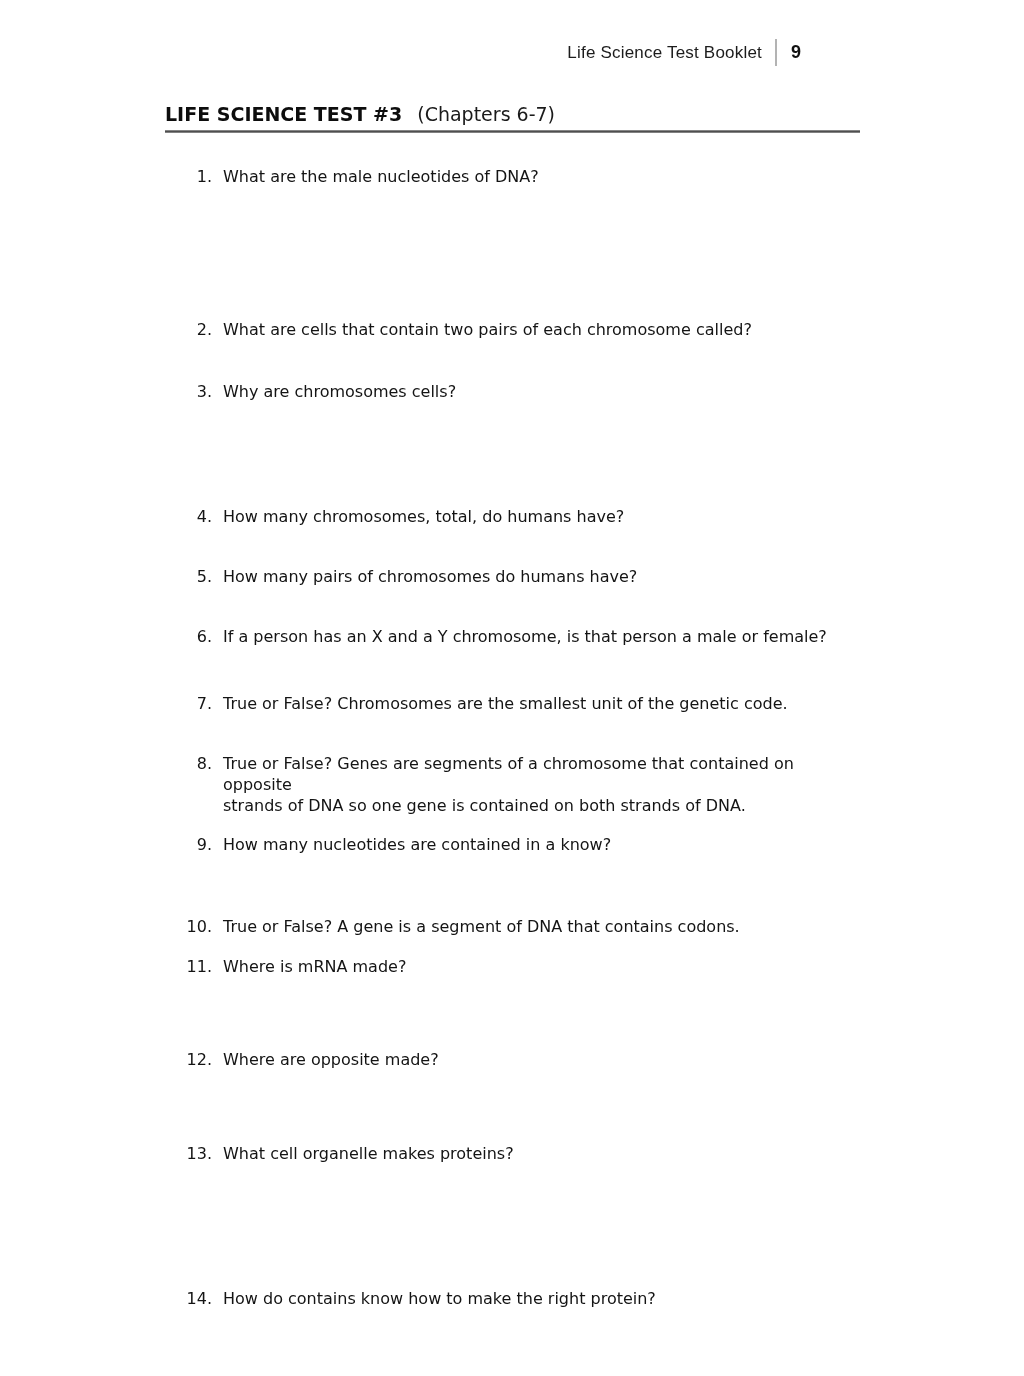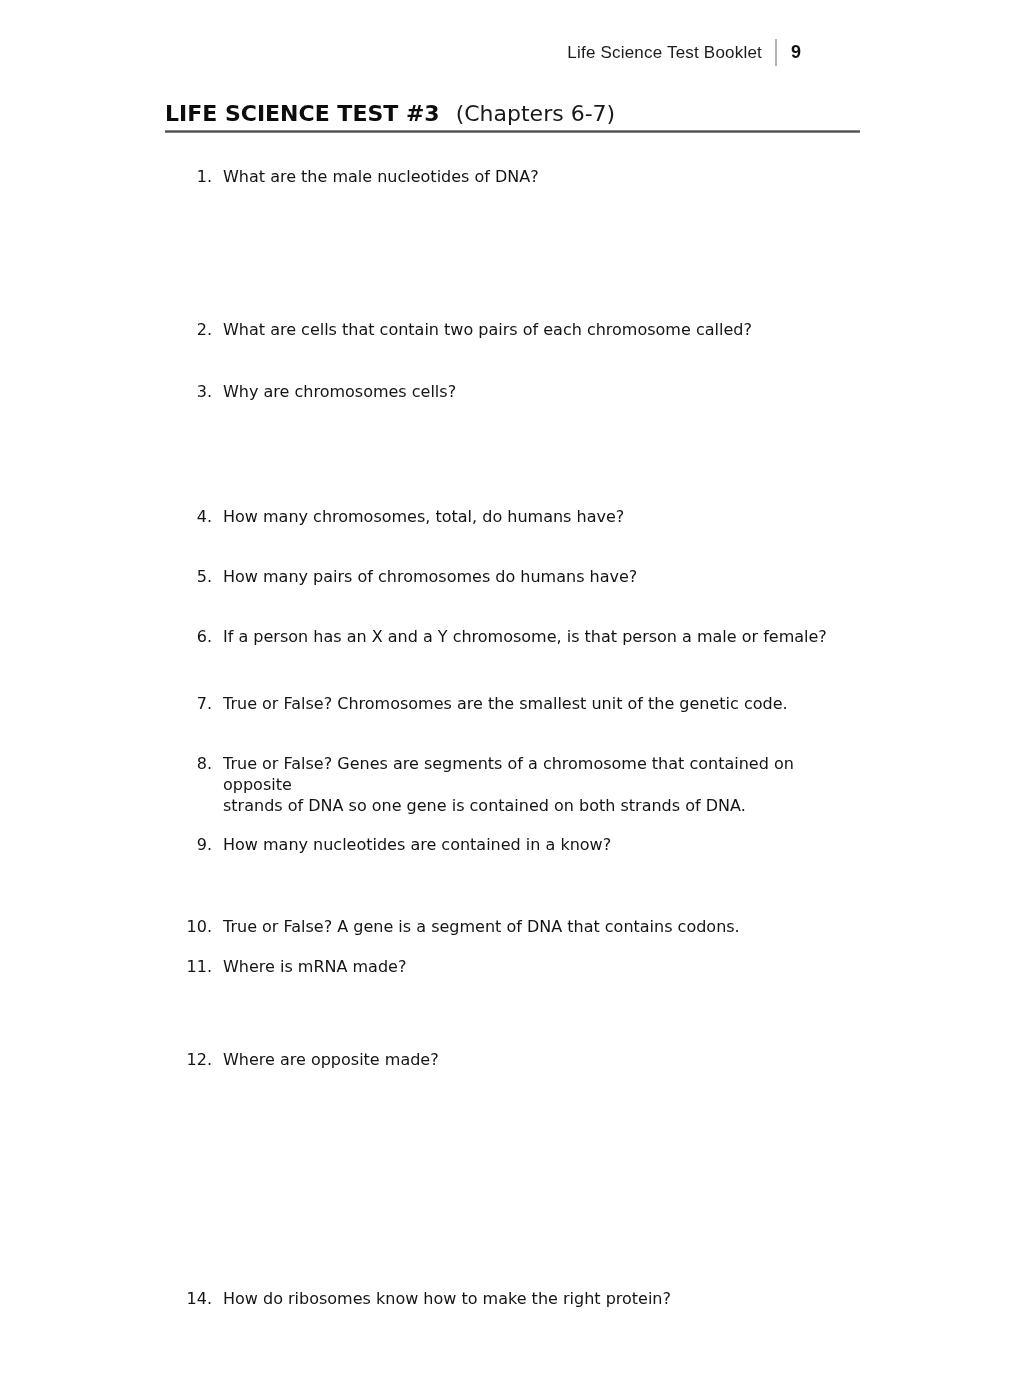--- a/index.html
+++ b/index.html
@@ -41,21 +41,21 @@
     font-size: 18px;
     font-weight: bold;
     color: #111111;
   }
 
   
   .test-title {
     position: absolute;
     left: 165px;
     top: 102px;
-    font-size: 22px;
+    font-size: 19px;
     line-height: 24px;
     white-space: nowrap;
   }
   .test-title-main {
     font-weight: bold;
     color: #0d0d0d;
   }
   .test-title-chapters {
     font-weight: normal;
     color: #1a1a1a;
@@ -164,19 +164,23 @@
   <div class="q" style="top:956px">
     <span class="q-num">11.</span>
     <span class="q-text">Where is mRNA made?</span>
   </div>
 
   <div class="q" style="top:1049px">
     <span class="q-num">12.</span>
     <span class="q-text">Where are opposite made?</span>
   </div>
 
+  <div class="q" style="top:1143px">
+    <span class="q-num">13.</span>
+    <span class="q-text">What cell organelle makes proteins?</span>
+  </div>
 
   <div class="q" style="top:1288px">
     <span class="q-num">14.</span>
-    <span class="q-text">How do ribosomes know how to make the right protein?</span>
+    <span class="q-text">How do contains know how to make the right protein?</span>
   </div>
 
 </div>
 
 </body></html>

